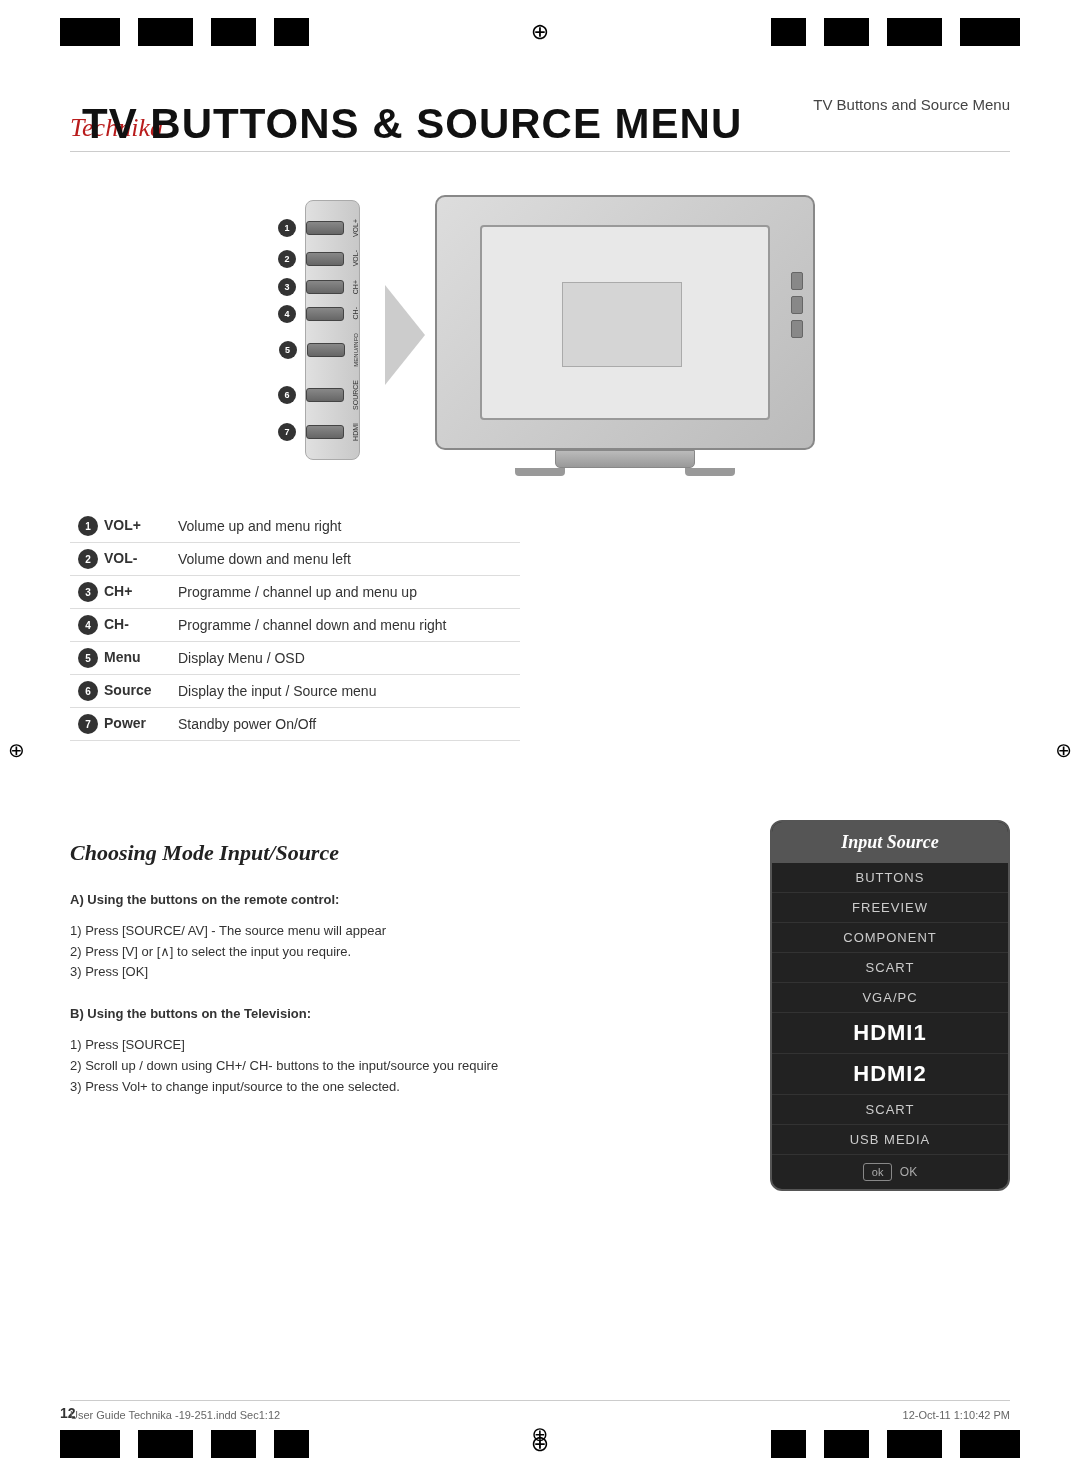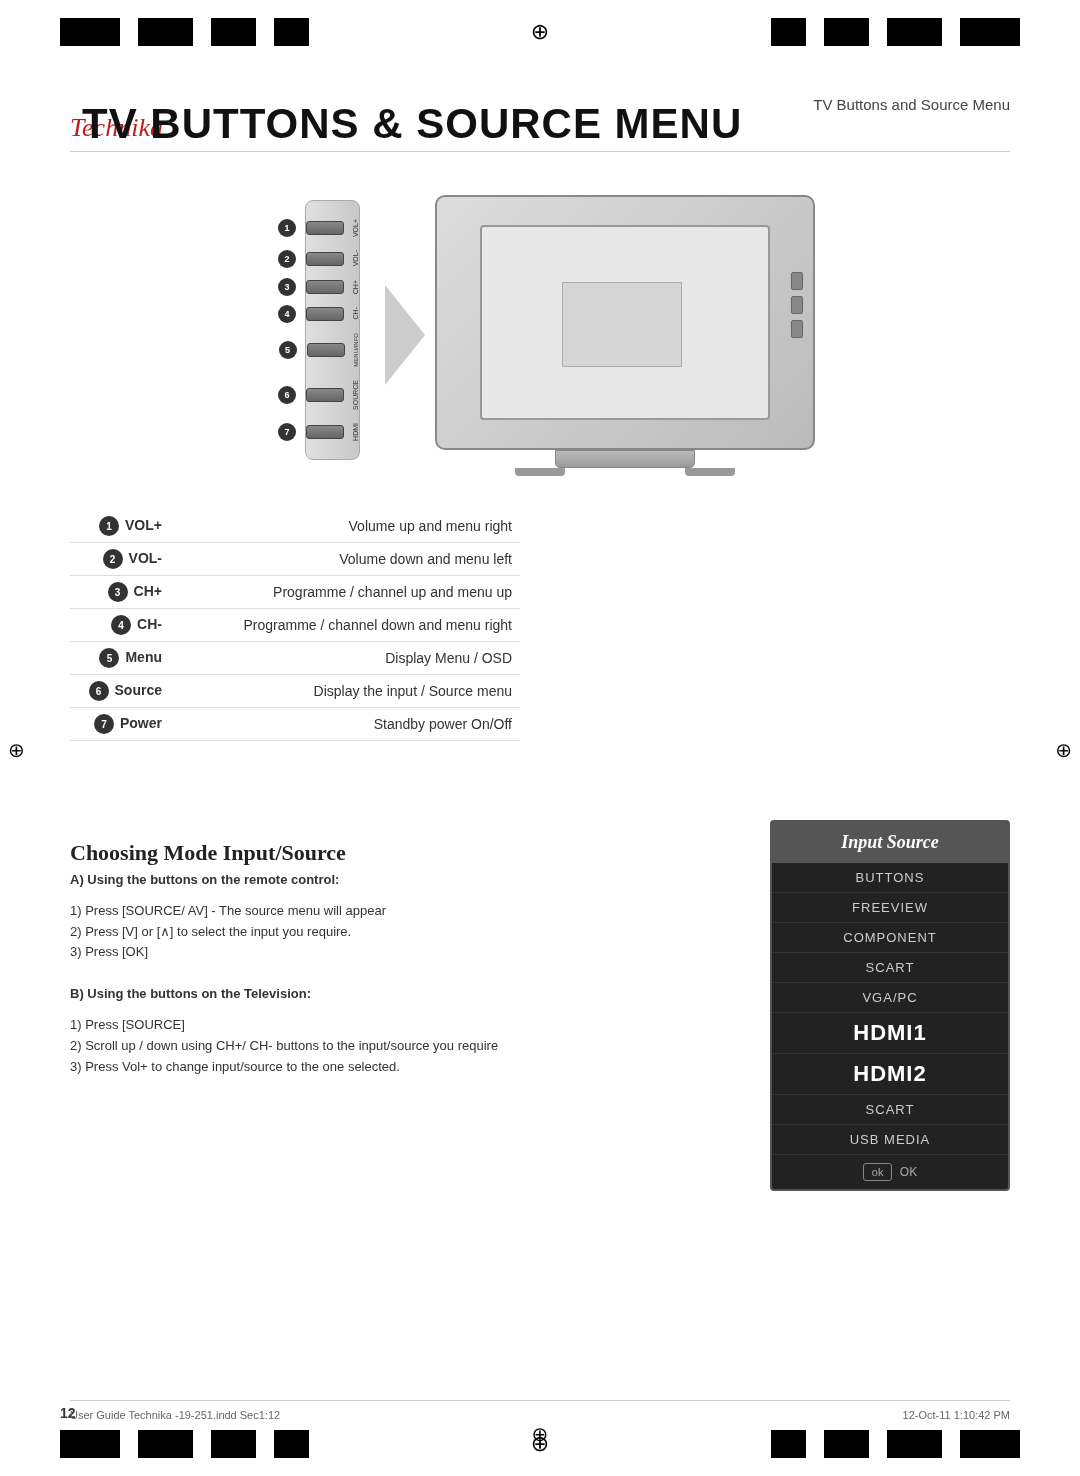--- a/index.html
+++ b/index.html
@@ -251,21 +251,20 @@
       border-collapse: collapse;
     }
     .buttons-table tr {
       border-bottom: 1px solid #ddd;
     }
     .buttons-table td {
       padding: 6px 8px;
       font-size: 14px;
       color: #333;
       vertical-align: middle;
-      text-align: right;
     }
     .btn-label-cell {
       width: 100px;
       font-weight: bold;
       white-space: nowrap;
     }
     .btn-circle {
       display: inline-flex;
       align-items: center;
       justify-content: center;
@@ -284,44 +283,45 @@
 
     
     .choosing-section {
       position: absolute;
       top: 840px;
       left: 70px;
       width: 470px;
     }
     .choosing-title {
       font-size: 22px;
+      font-style: italic;
       font-weight: bold;
       color: #222;
-      margin-bottom: 4px;
+      margin-bottom: 24px;
       font-family: Georgia, serif;
     }
     .choosing-text {
       font-size: 13px;
       color: #333;
       line-height: 1.6;
       margin-bottom: 10px;
     }
     .choosing-text strong {
       font-weight: bold;
     }
 
     
     .input-source-panel {
       position: absolute;
       top: 820px;
       right: 70px;
       width: 240px;
       background: #222;
       border: 2px solid #555;
-      border-radius: 4px;
+      border-radius: 12px;
       overflow: hidden;
     }
     .input-source-header {
       background: #555;
       color: #fff;
       text-align: center;
       padding: 10px;
       font-size: 18px;
       font-style: italic;
       font-weight: bold;

